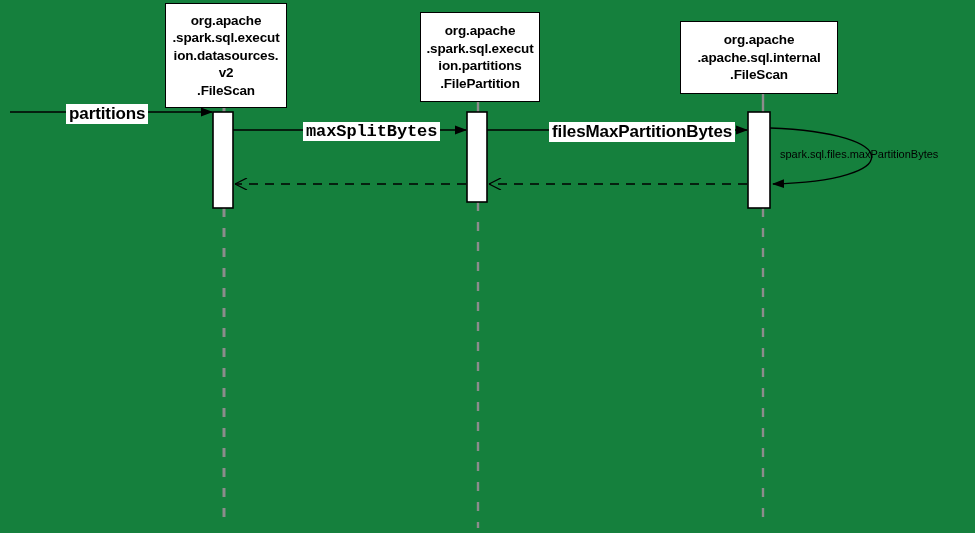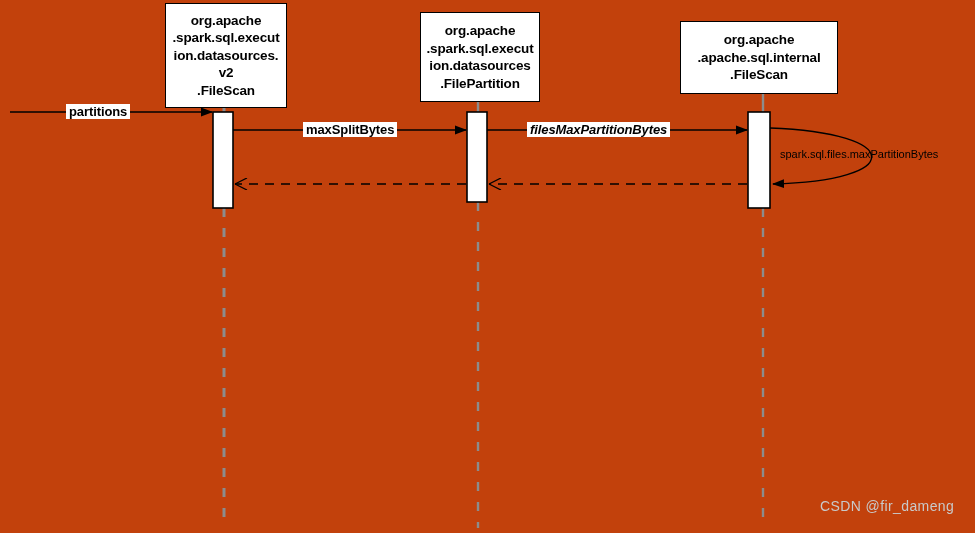--- a/index.html
+++ b/index.html
@@ -8,21 +8,21 @@
     padding: 0;
     background: #ffffff;
   }
   body {
     font-family: "Liberation Sans", sans-serif;
   }
   #canvas {
     position: relative;
     width: 975px;
     height: 533px;
-    background: #c2410c;
+    background: #15803d;
     overflow: hidden;
   }
   #diagram-svg {
     position: absolute;
     left: 0;
     top: 0;
     width: 975px;
     height: 533px;
   }
   .participant-box {
@@ -41,21 +41,21 @@
     color: #000000;
     letter-spacing: -0.15px;
   }
   .participant-line {
     display: block;
     white-space: nowrap;
   }
   .msg-label {
     position: absolute;
     font-weight: bold;
-    font-size: 13px;
+    font-size: 17px;
     color: #000000;
     background: #ffffff;
     padding: 0 3px;
     white-space: nowrap;
     letter-spacing: -0.1px;
   }
   .msg-label.plain {
     font-weight: normal;
     font-size: 11px;
     letter-spacing: 0;
@@ -125,33 +125,32 @@
     <span class="participant-line">org.apache</span>
     <span class="participant-line">.spark.sql.execut</span>
     <span class="participant-line">ion.datasources.</span>
     <span class="participant-line">v2</span>
     <span class="participant-line">.FileScan</span>
   </div>
 
   <div class="participant-box" style="left:420px; top:12px; width:120px; height:90px;">
     <span class="participant-line">org.apache</span>
     <span class="participant-line">.spark.sql.execut</span>
-    <span class="participant-line">ion.datasources</span>
+    <span class="participant-line">ion.partitions</span>
     <span class="participant-line">.FilePartition</span>
   </div>
 
   <div class="participant-box" style="left:680px; top:21px; width:158px; height:73px;">
     <span class="participant-line">org.apache</span>
     <span class="participant-line">.apache.sql.internal</span>
     <span class="participant-line">.FileScan</span>
   </div>
 
   <div class="msg-label" style="left:66px; top:104px;">partitions</div>
 
-  <div class="msg-label" style="left:303px; top:122px;">maxSplitBytes</div>
+  <div class="msg-label" style="left:303px; top:122px;font-family:Liberation Mono, monospace;">maxSplitBytes</div>
 
-  <div class="msg-label" style="left:527px; top:122px;font-style:italic;">filesMaxPartitionBytes</div>
+  <div class="msg-label" style="left:549px; top:122px;">filesMaxPartitionBytes</div>
 
   <div class="msg-label plain" style="left:780px; top:148px;">spark.sql.files.maxPartitionBytes</div>
 
-  <div class="watermark" style="left:820px; top:498px;">CSDN @fir_dameng</div>
 
 </div>
 
 </body></html>

